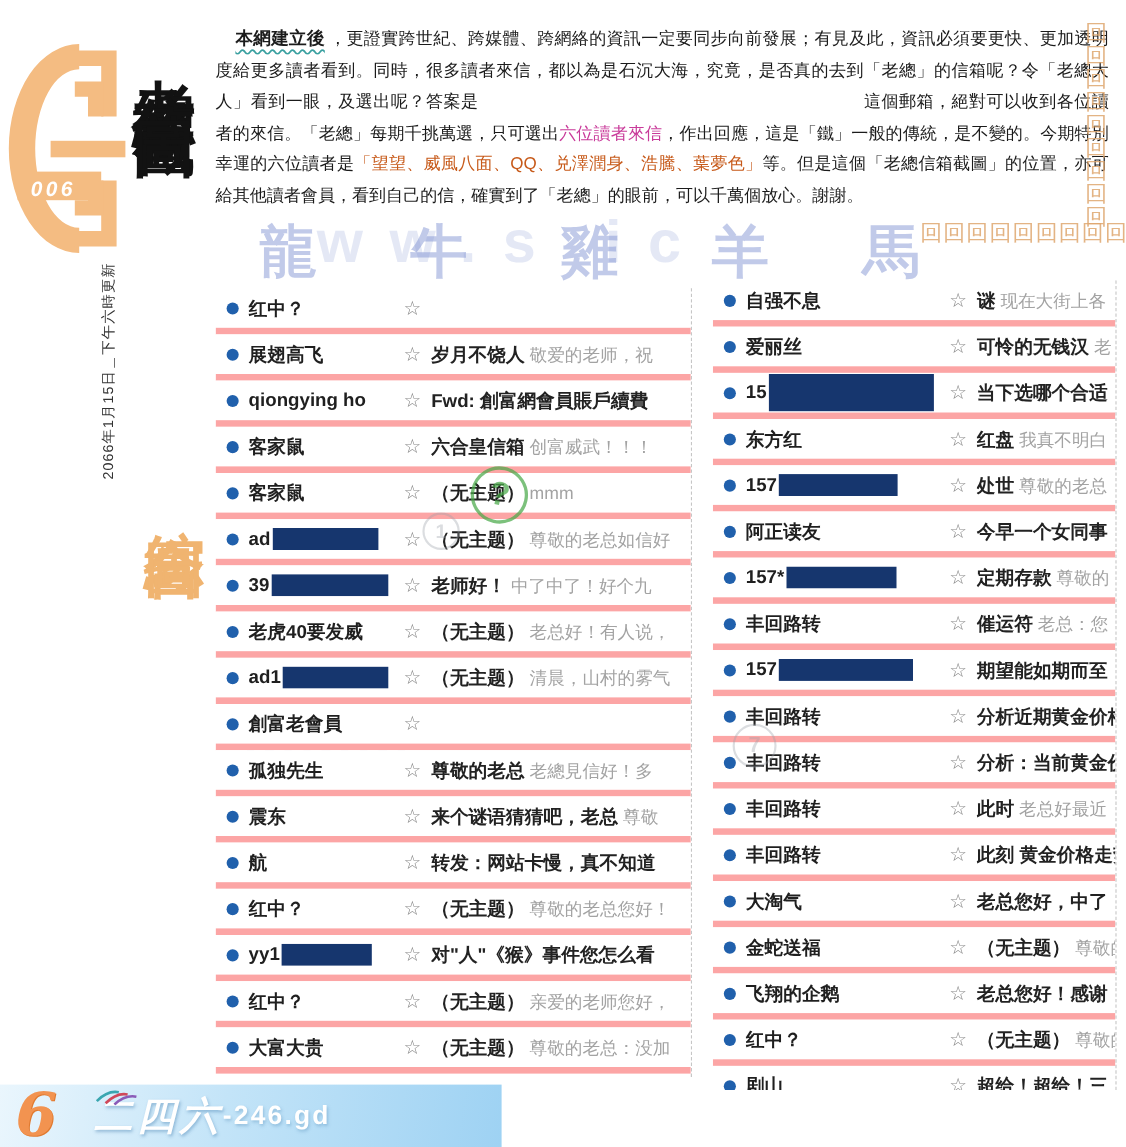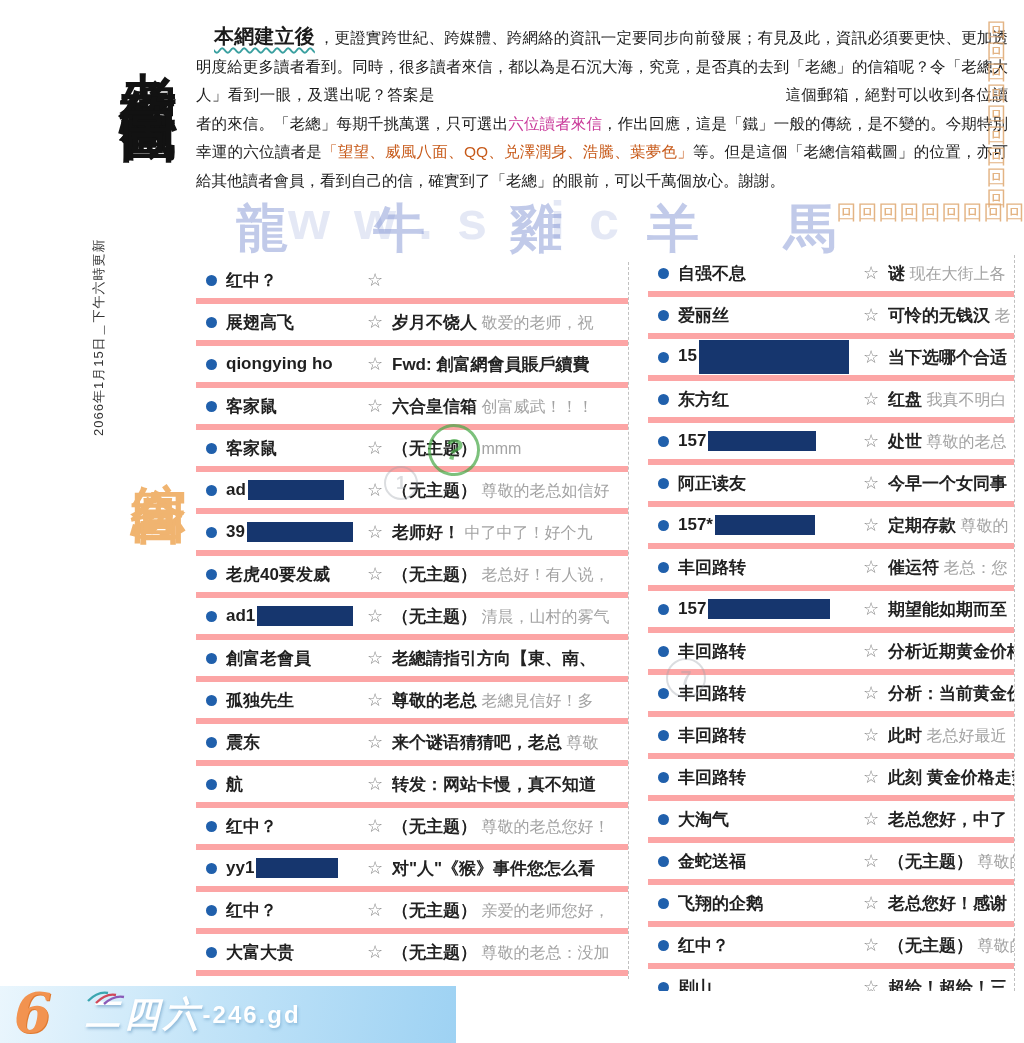--- a/index.html
+++ b/index.html
@@ -14,21 +14,21 @@
           font-family:"DejaVu Serif",serif;font-weight:bold;font-size:57px;color:#121212;
           letter-spacing:8px;line-height:62px;}
   .vsub{position:absolute;left:128px;top:438px;writing-mode:vertical-rl;text-orientation:upright;
         font-family:"DejaVu Serif",serif;font-weight:bold;font-size:55px;color:#efae64;
         letter-spacing:6px;line-height:62px;opacity:.92;}
   .vdate{position:absolute;left:90px;top:436px;transform:rotate(-90deg);transform-origin:0 0;
          font-size:13px;color:#333;letter-spacing:1px;white-space:nowrap;width:192px;}
   
   .intro{position:absolute;left:196px;top:22px;width:812px;font-size:15.5px;line-height:28.5px;
          color:#1b1b1b;text-align:justify;}
-  .seg-lead{font-size:20px;font-weight:800;text-decoration:underline;text-decoration-style:wavy;
+  .seg-lead{font-size:16px;font-weight:800;text-decoration:underline;text-decoration-style:wavy;
             text-decoration-color:#3aa0a0;text-underline-offset:4px;padding:0 4px 0 18px;}
   .seg-normal{}
   .seg-magenta{color:#c93a9a;}
   .seg-orange{color:#c75a1a;}
   .gap{display:inline-block;height:1px;}
   
   .meander-v{position:absolute;left:986px;top:20px;width:30px;display:flex;flex-direction:column;}
   .meander-h{position:absolute;left:836px;top:202px;display:flex;flex-direction:row;}
   .mtile{font-size:20px;line-height:21px;width:21px;text-align:center;color:#dfa76f;opacity:.85;}
   
@@ -66,20 +66,34 @@
             color:#fff;letter-spacing:4px;text-shadow:1px 2px 3px rgba(60,120,170,.45);margin-left:26px;}
   .sitedomain{font-size:24px;font-weight:700;color:#fff;letter-spacing:2px;margin-left:0;
               text-shadow:1px 2px 3px rgba(60,120,170,.35);}
   .feathers{position:absolute;left:86px;top:989px;}
 </style>
 </head>
 <body>
 
 <div class="page">
 
+  <div class="brand-logo">
+    <svg width="120" height="200" viewBox="0 0 120 200">
+      <g fill="#f4bc82">
+        <path d="M70,4 A64,95 0 0 0 70,194 L70,171 A40,72 0 0 1 70,27 Z"></path>
+        <path d="M66,10 h38 v60 h-14 v-46 h-24 z"></path>
+        <path d="M66,38 h26 v32 h-14 v-18 h-12 z"></path>
+        <path d="M66,188 h38 v-60 h-14 v46 h-24 z"></path>
+        <path d="M66,160 h26 v-32 h-14 v18 h-12 z"></path>
+        <rect x="44" y="92" width="68" height="15"></rect>
+        <rect x="14" y="120" width="76" height="26"></rect>
+      </g>
+    </svg>
+    <span class="logo-num">006</span>
+  </div>
 
   <div class="vtitle">老總信箱截圖</div>
   <div class="vsub">綜合圖</div>
   <div class="vdate">2066年1月15日＿下午六時更新</div>
 
   <div class="intro"><span class="seg-lead">本網建立後</span><span class="seg-normal">，更證實跨世紀、跨媒體、跨網絡的資訊一定要同步向前發展；有見及此，資訊必須要更快、更加透明度給更多讀者看到。同時，很多讀者來信，都以為是石沉大海，究竟，是否真的去到「老總」的信箱呢？令「老總大人」看到一眼，及選出呢？答案是</span><span class="gap" style="width: 350px;"></span><span class="seg-normal">這個郵箱，絕對可以收到各位讀者的來信。「老總」每期千挑萬選，只可選出</span><span class="seg-magenta">六位讀者來信</span><span class="seg-normal">，作出回應，這是「鐵」一般的傳統，是不變的。今期特別幸運的六位讀者是</span><span class="seg-orange">「望望、威風八面、QQ、兑澤潤身、浩騰、葉夢色」</span><span class="seg-normal">等。但是這個「老總信箱截圖」的位置，亦可給其他讀者會員，看到自己的信，確實到了「老總」的眼前，可以千萬個放心。謝謝。</span></div>
 
   <div class="meander-v">
       <span class="mtile">回</span>
       <span class="mtile">回</span>
@@ -164,21 +178,20 @@
       <div class="mrow">
         <span class="dot"></span>
         <span class="sender">ad1<span class="redact" style="width: 96px;"></span></span>
         <span class="star">☆</span>
         <span class="subject">（无主题）<span class="preview"> 清晨，山村的雾气</span></span>
       </div>
       <div class="mrow">
         <span class="dot"></span>
         <span class="sender">創富老會員</span>
         <span class="star">☆</span>
-        <span class="subject">老總請指引方向【東、南、<span class="preview"></span></span>
       </div>
       <div class="mrow">
         <span class="dot"></span>
         <span class="sender">孤独先生</span>
         <span class="star">☆</span>
         <span class="subject">尊敬的老总<span class="preview"> 老總見信好！多</span></span>
       </div>
       <div class="mrow">
         <span class="dot"></span>
         <span class="sender">震东</span>

